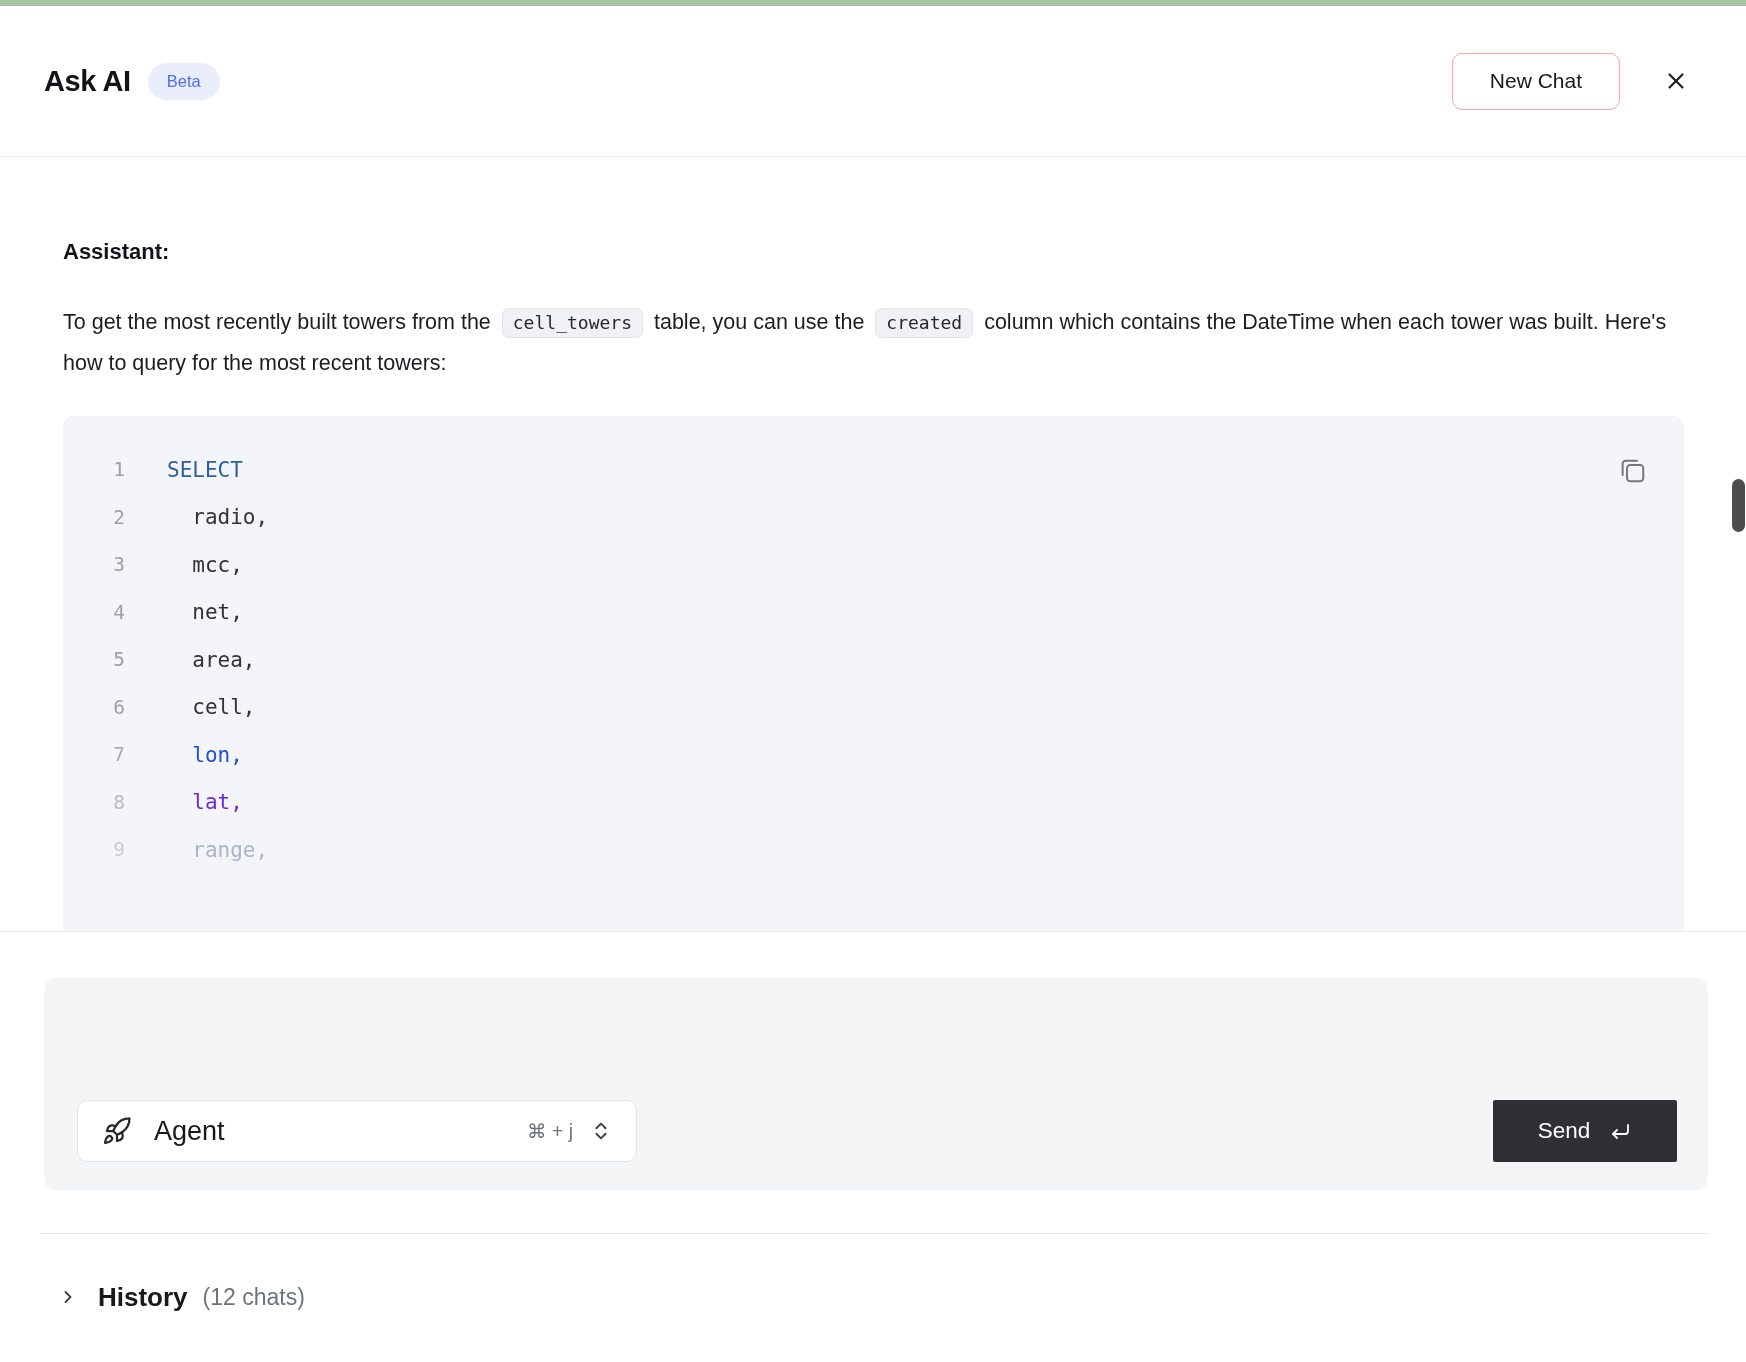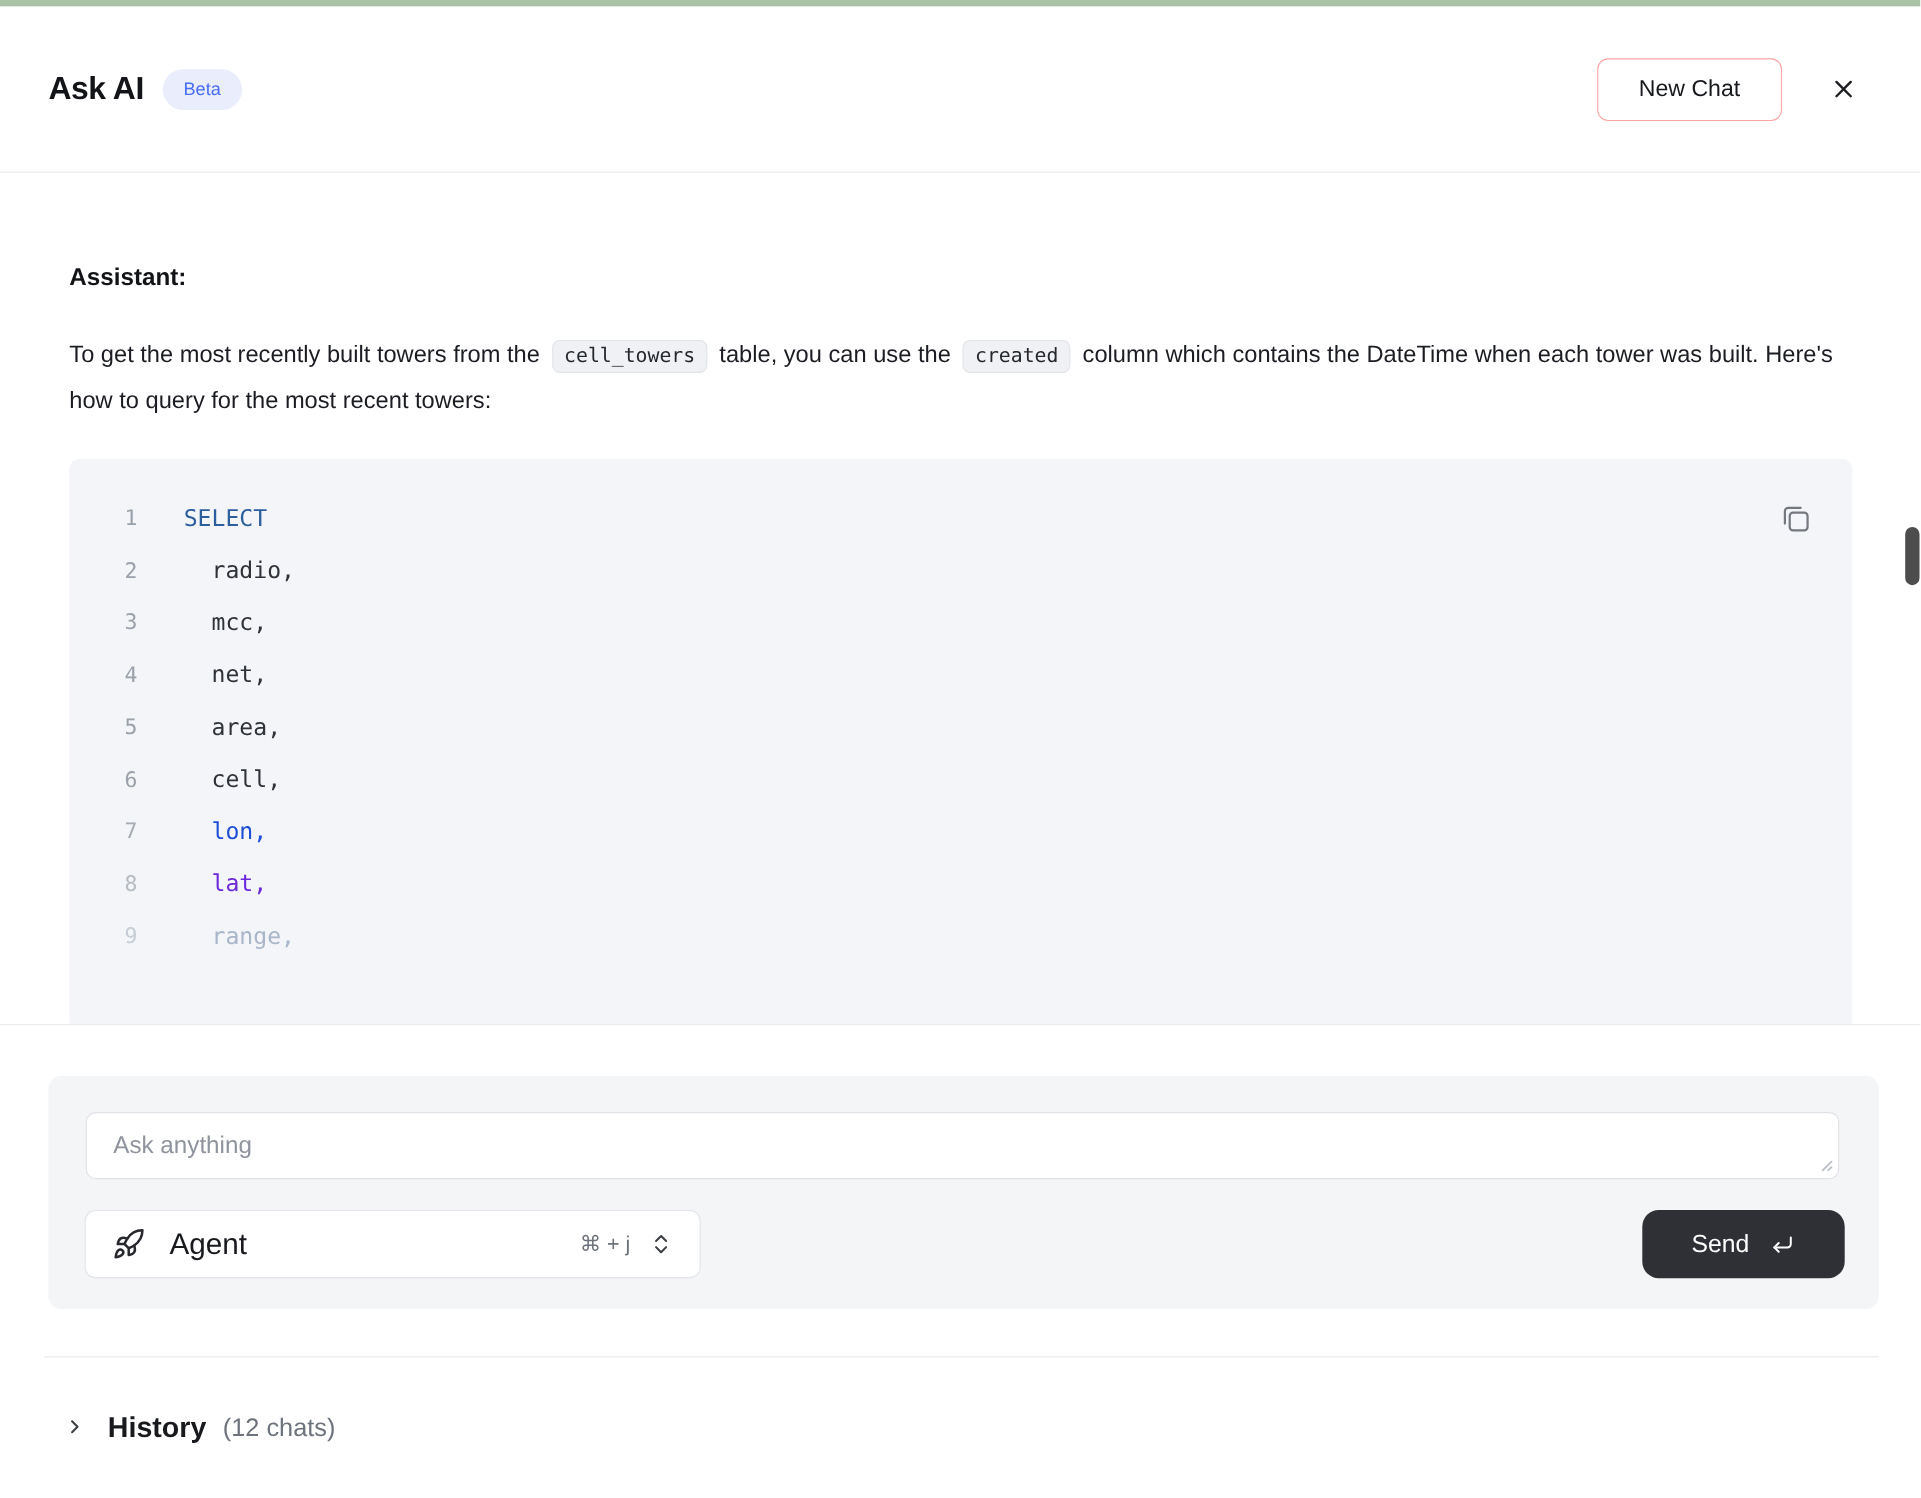--- a/index.html
+++ b/index.html
@@ -46,21 +46,21 @@
   .ask-input::placeholder { color:#8e939d; }
   .grip { position:absolute; right:5px; bottom:6px; width:15px; height:15px; color:#b9bec6; }
   .mode-btn { position:absolute; left:33px; top:122px; width:560px; height:62px; display:flex; align-items:center;
               background:#fff; border:1px solid #e2e4e7; border-radius:10px; padding:0 24px; cursor:pointer; font-family:inherit; }
   .rocket { color:#26282d; margin-right:22px; display:flex; }
   .mode-label { font-size:27px; color:#17191d; }
   .mode-right { margin-left:auto; display:flex; align-items:center; gap:17px; }
   .shortcut { font-size:19.5px; color:#6e737b; }
   .chevrons { color:#3a3d42; display:flex; }
   .send-btn { position:absolute; right:31px; top:122px; width:184px; height:62px; background:#2e3036; color:#fff;
-              border:none; border-radius:15px; display:flex; align-items:center; justify-content:center; gap:18px;
+              border:none; border-radius:2px; display:flex; align-items:center; justify-content:center; gap:18px;
               font-size:22.5px; cursor:pointer; font-family:inherit; }
 
   
   .bottom-divider { position:absolute; left:40px; right:38px; top:1233px; height:1px; background:#e9e9eb; }
   .history-row { position:absolute; left:58px; top:1272px; height:50px; display:flex; align-items:center; cursor:pointer; }
   .hist-chevron { color:#3c3f44; display:flex; margin-right:20px; }
   .hist-label { font-size:26px; font-weight:600; color:#17191d; margin-right:15px; }
   .hist-count { font-size:23px; color:#6d737c; }
 
   
@@ -142,29 +142,20 @@
               <rect width="13" height="13" x="8" y="8" rx="2.5"></rect>
               <path d="M4.5 15.5h-1a2 2 0 0 1-2-2" transform="translate(1.5 1)" opacity="0"></path>
               <path d="M16 4.5h-9A2.5 2.5 0 0 0 4.5 7v9"></path>
             </svg>
         </span>
       </button>
     </div>
   </div>
 
   <div class="composer">
-    <div class="ta-wrap">
-      <textarea class="ask-input" placeholder="Ask anything" style=""></textarea>
-      <span class="grip">
-        <svg width="15" height="15" viewBox="0 0 15 15" stroke="currentColor" stroke-width="1.6" stroke-linecap="round">
-            <path d="M13 5 5 13"></path>
-            <path d="M13 10l-3 3"></path>
-          </svg>
-      </span>
-    </div>
 
     <button class="mode-btn">
       <span class="rocket">
         <svg width="30" height="30" viewBox="0 0 24 24" fill="none" stroke="currentColor" stroke-width="1.8" stroke-linecap="round" stroke-linejoin="round">
             <path d="M4.5 16.5c-1.5 1.26-2 5-2 5s3.74-.5 5-2c.71-.84.7-2.13-.09-2.91a2.18 2.18 0 0 0-2.91-.09z"></path>
             <path d="m12 15-3-3a22 22 0 0 1 2-3.95A12.88 12.88 0 0 1 22 2c0 2.72-.78 7.5-6 11a22.35 22.35 0 0 1-4 2z"></path>
             <path d="M9 12H4s.55-3.03 2-4c1.62-1.08 5 0 5 0"></path>
             <path d="M12 15v5s3.03-.55 4-2c1.08-1.62 0-5 0-5"></path>
           </svg>
       </span>

